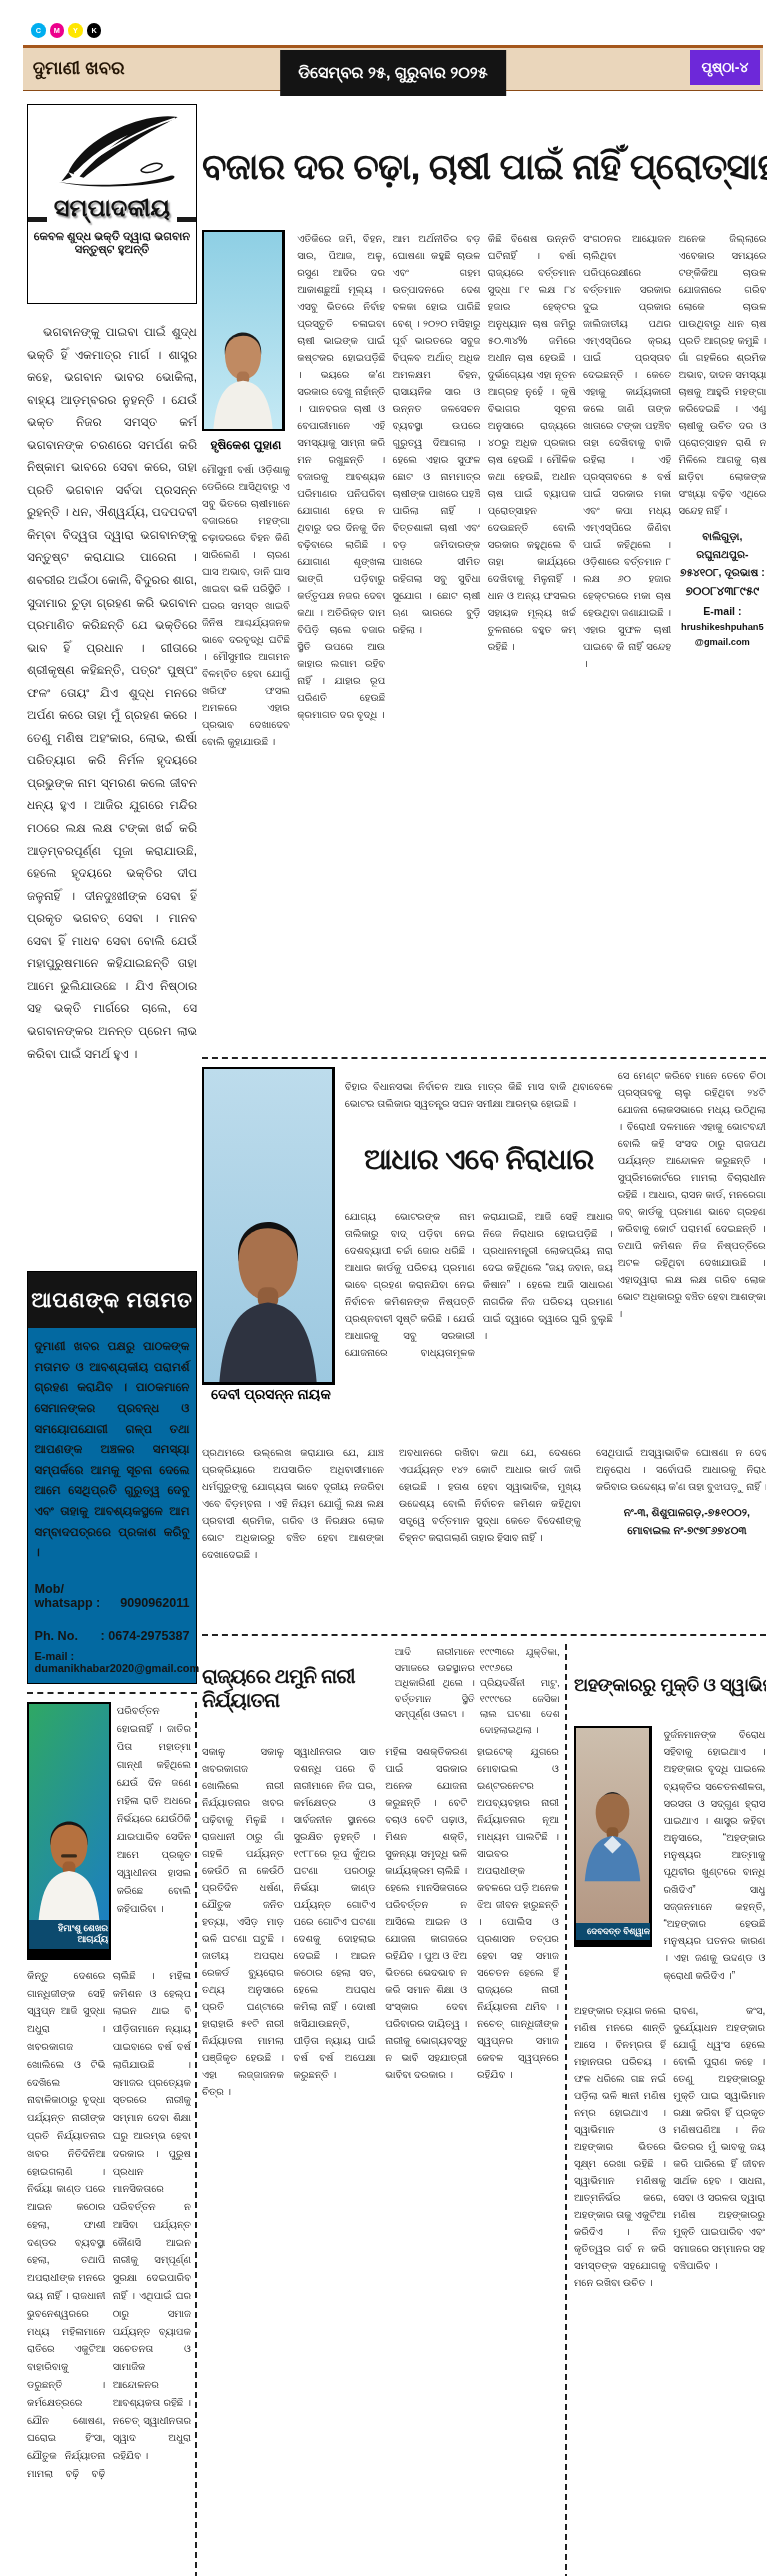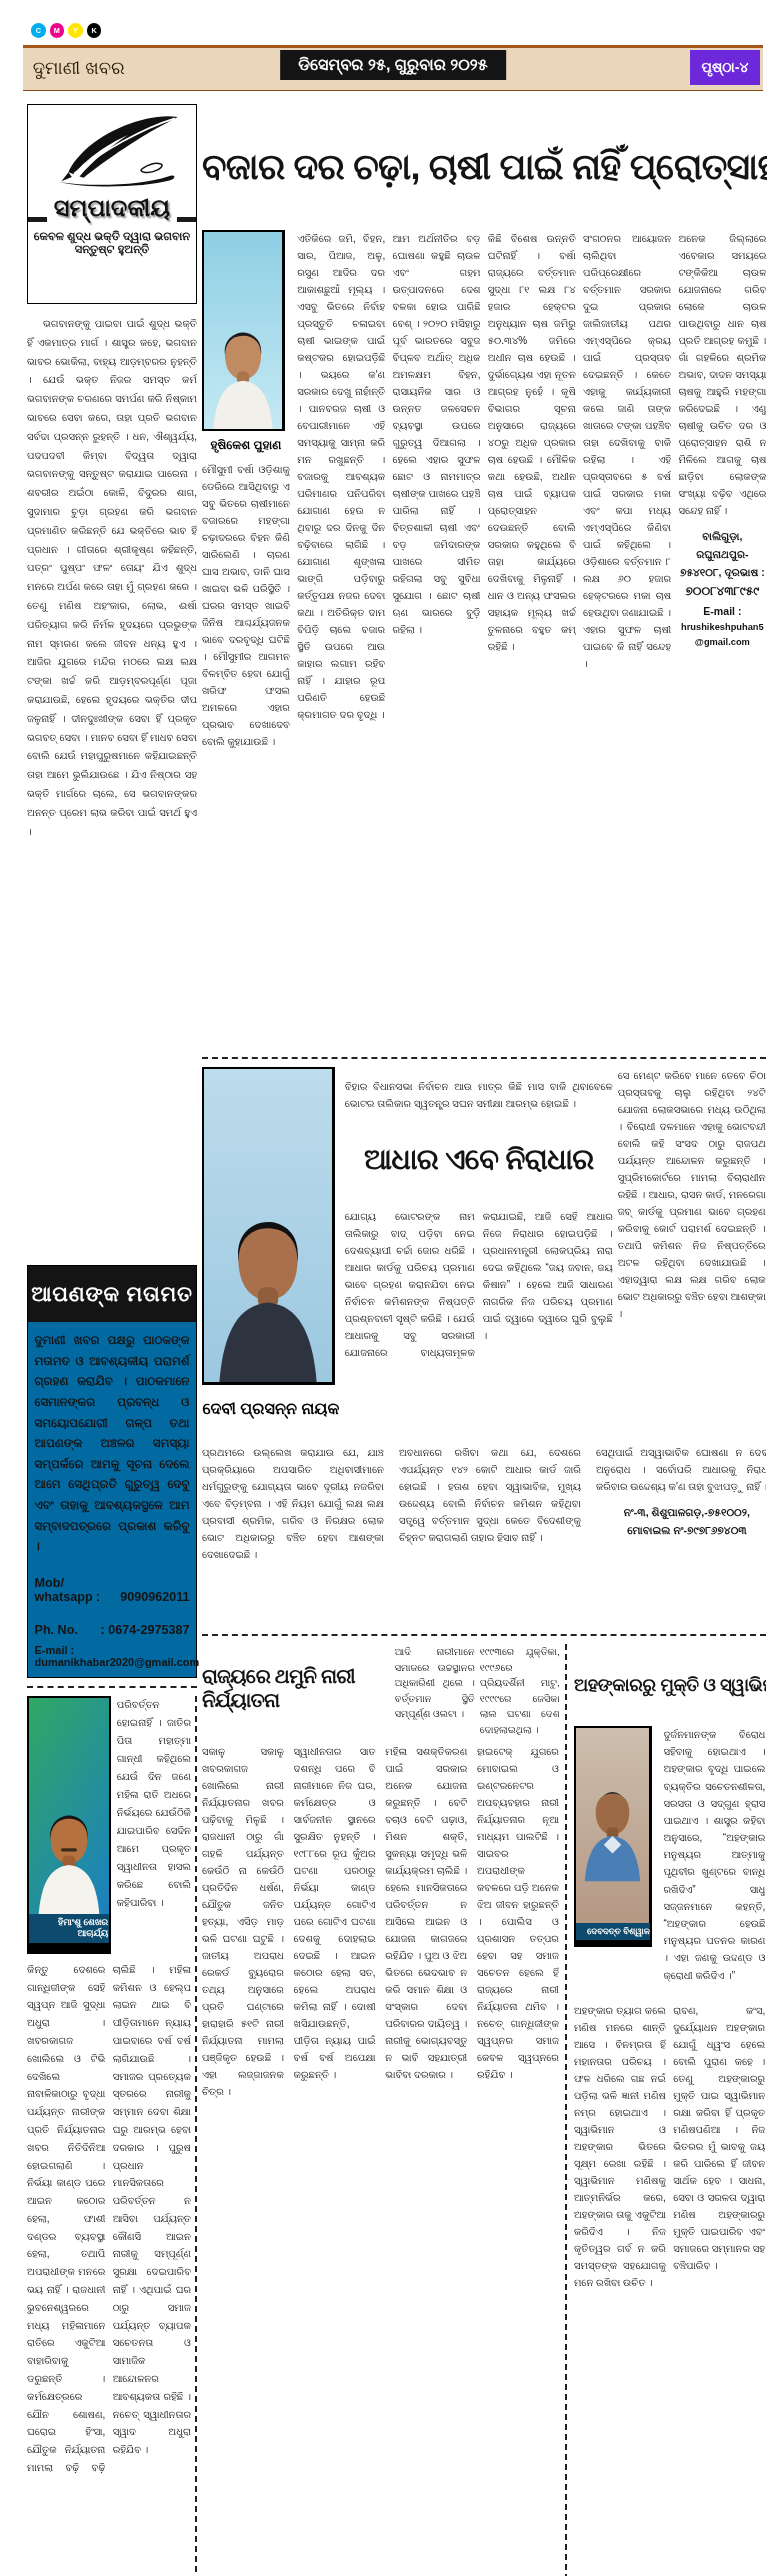--- a/index.html
+++ b/index.html
@@ -7,38 +7,38 @@
         font-family:"Liberation Sans","DejaVu Sans",sans-serif;color:#141414;}
   
   .print-marks{position:absolute;top:23px;left:31px;display:flex;gap:4px;}
   .dot{width:14.6px;height:14.6px;border-radius:50%;display:flex;align-items:center;justify-content:center;
        font-size:7.3px;font-weight:bold;color:#fff;}
   .dot.c{background:#00aeef;} .dot.m{background:#ec008c;}
   .dot.y{background:#ffe600;color:#fff;} .dot.k{background:#000;}
   
   .masthead{position:absolute;top:45px;left:23px;width:740px;height:42px;background:#ead6bb;
             border-top:3.2px solid #a5571c;border-bottom:1.6px solid #8a4a15;}
-  .paper-name{position:absolute;left:9.7px;top:9.7px;font-size:18px;font-weight:normal;color:#241505;}
+  .paper-name{position:absolute;left:9.7px;top:9.7px;font-size:18px;font-weight:bold;color:#241505;}
   .date-box{position:absolute;left:50%;transform:translateX(-50%);top:2.4px;background:#141414;color:#fff;
-            font-size:16px;font-weight:bold;padding:6px 18px;}
+            font-size:16px;font-weight:bold;padding:14px 18px;}
   .page-box{position:absolute;right:3.2px;top:2.4px;background:#6d28d9;color:#fff;font-size:14px;
             font-weight:bold;padding:9px 11.4px;}
   
   .content{position:absolute;top:104px;left:27px;width:738px;display:flex;gap:4.9px;}
   .sidebar{width:170px;flex:none;}
   .main{width:564px;flex:none;}
   
   .ed-box{height:200px;border:1.6px solid #000;box-sizing:border-box;text-align:center;padding-top:4.9px;}
   .ed-box svg{display:block;margin:0 auto;}
   .ed-title-row{display:flex;align-items:flex-end;justify-content:center;gap:6.5px;margin-top:1.6px;}
   .ed-dash{width:21px;height:5.7px;background:#1a1a1a;}
   .ed-title{font-size:24px;font-weight:800;color:#111;text-shadow:1.6px 2.4px 1.6px #9a9a9a;}
   .ed-sub{font-size:11.4px;font-weight:bold;margin-top:8px;padding:0 3.2px;}
-  .ed-body{height:942px;overflow:hidden;text-align:justify;font-size:10px;line-height:1.88;
-           margin-top:11px;text-indent:16px;}
+  .ed-body{height:942px;overflow:hidden;text-align:justify;font-size:12px;line-height:1.88;
+           margin-top:17px;text-indent:16px;}
   
   .op-box{border:1.6px solid #000;margin-top:8px;}
   .op-title{background:#141414;color:#fff;font-size:21px;font-weight:800;text-align:center;
             padding:16px 0;letter-spacing:0.8px;}
   .op-body{background:#0369a1;padding:8px 6.5px 9.7px;}
   .op-text{font-size:11.8px;font-weight:600;text-align:justify;line-height:1.75;}
   .op-row{display:flex;justify-content:space-between;font-size:12.6px;font-weight:bold;margin-top:19px;align-items:flex-end;}
   .op-email{font-size:11px;font-weight:bold;margin-top:6.5px;}
   .hdash{border-top:2.4px dashed #222;height:0;margin:8px 0;}
   
@@ -221,21 +221,21 @@
             <div class="a2-photo frame">
               <div class="photo" style="width:128px;height:313px;background:linear-gradient(#bddcec,#9cc8e0);">
                 <svg viewBox="0 0 100 130" preserveAspectRatio="xMidYMax meet">
                   <path d="M27 36 C24 12 40 5 50 5 C60 5 76 12 73 36 C70 24 60 17 50 17 C40 17 30 24 27 36 Z" fill="#111"></path>
                   <path d="M50 10 C66 10 74 22 73 38 C72 54 64 66 50 66 C36 66 28 54 27 38 C26 22 34 10 50 10 Z" fill="#a8714c"></path>
                   <rect x="42" y="56" width="16" height="16" rx="6" fill="#915e3c"></rect>
                   <path d="M50 68 C32 70 16 82 12 130 L88 130 C84 82 68 70 50 68 Z" fill="#2e3340"></path>
                 </svg>
               </div>
             </div>
-            <div class="cap-light" style="font-size:16px;padding-top:15px;">ଦେବୀ ପ୍ରସନ୍ନ ନାୟକ</div>
+            <div class="cap-light" style="font-size:14px;padding-top:1px;">ଦେବୀ ପ୍ରସନ୍ନ ନାୟକ</div>
           </div>
           <div class="a2mid">
             <div class="a2intro">ବିହାର ବିଧାନସଭା ନିର୍ବାଚନ ଆଉ ମାତ୍ର କିଛି ମାସ ବାକି ଥିବାବେଳେ ଭୋଟର ତାଲିକାର ସ୍ୱତନ୍ତ୍ର ସଘନ ସମୀକ୍ଷା ଆରମ୍ଭ ହୋଇଛି ।</div>
             <h2 class="headline2">ଆଧାର ଏବେ ନିରାଧାର</h2>
             <div class="a2midtext">ଯୋଗ୍ୟ ଭୋଟରଙ୍କ ନାମ ତାଲିକାରୁ ବାଦ୍ ପଡ଼ିବା ନେଇ ଦେଶବ୍ୟାପୀ ଚର୍ଚ୍ଚା ଜୋର ଧରିଛି । ଆଧାର କାର୍ଡକୁ ପରିଚୟ ପ୍ରମାଣ ଭାବେ ଗ୍ରହଣ କରାନଯିବା ନେଇ ନିର୍ବାଚନ କମିଶନଙ୍କ ନିଷ୍ପତ୍ତି ପ୍ରଶ୍ନବାଚୀ ସୃଷ୍ଟି କରିଛି । ଯେଉଁ ଆଧାରକୁ ସବୁ ସରକାରୀ ଯୋଜନାରେ ବାଧ୍ୟତାମୂଳକ କରାଯାଇଛି, ଆଜି ସେହି ଆଧାର ନିଜେ ନିରାଧାର ହୋଇପଡ଼ିଛି । ପ୍ରଧାନମନ୍ତ୍ରୀ ଲୋକପ୍ରିୟ ନାରା ଦେଇ କହିଥିଲେ “ଜୟ ଜବାନ, ଜୟ କିଷାନ” । ହେଲେ ଆଜି ସାଧାରଣ ନାଗରିକ ନିଜ ପରିଚୟ ପ୍ରମାଣ ପାଇଁ ଦ୍ୱାରେ ଦ୍ୱାରେ ଘୁରି ବୁଲୁଛି ।</div>
           </div>
           <div class="a2right">ସେ ମେଣ୍ଟ କରିବେ ମାନେ ତେବେ ଚିଠା ପ୍ରସ୍ତାବକୁ ଚାଲୁ ରହିଥିବା ୨୪ଟି ଯୋଜନା ଲୋକସଭାରେ ମଧ୍ୟ ଉଠିଥିଲା । ବିରୋଧୀ ଦଳମାନେ ଏହାକୁ ଭୋଟବନ୍ଦୀ ବୋଲି କହି ସଂସଦ ଠାରୁ ରାଜପଥ ପର୍ଯ୍ୟନ୍ତ ଆନ୍ଦୋଳନ କରୁଛନ୍ତି । ସୁପ୍ରିମକୋର୍ଟରେ ମାମଲା ବିଚାରାଧୀନ ରହିଛି । ଆଧାର, ରାସନ କାର୍ଡ, ମନରେଗା ଜବ୍ କାର୍ଡକୁ ପ୍ରମାଣ ଭାବେ ଗ୍ରହଣ କରିବାକୁ କୋର୍ଟ ପରାମର୍ଶ ଦେଇଛନ୍ତି । ତଥାପି କମିଶନ ନିଜ ନିଷ୍ପତ୍ତିରେ ଅଟଳ ରହିଥିବା ଦେଖାଯାଉଛି । ଏହାଦ୍ୱାରା ଲକ୍ଷ ଲକ୍ଷ ଗରିବ ଲୋକ ଭୋଟ ଅଧିକାରରୁ ବଞ୍ଚିତ ହେବା ଆଶଙ୍କା ।</div>
         </div>
         <div class="a2bot">
           <div class="a2bcol">ପ୍ରଥମରେ ଉଲ୍ଲେଖ କରାଯାଉ ଯେ, ଯାଞ୍ଚ ପ୍ରକ୍ରିୟାରେ ଅପସାରିତ ଅଧିବାସୀମାନେ ଧର୍ମଗୁରୁଙ୍କୁ ଯୋଗ୍ୟତା ଭାବେ ଦୂରୀୟ ନଜରିବା ଏବେ ବିଡ଼ମ୍ବନା । ଏହି ନିୟମ ଯୋଗୁଁ ଲକ୍ଷ ଲକ୍ଷ ପ୍ରବାସୀ ଶ୍ରମିକ, ଗରିବ ଓ ନିରକ୍ଷର ଲୋକ ଭୋଟ ଅଧିକାରରୁ ବଞ୍ଚିତ ହେବା ଆଶଙ୍କା ଦେଖାଦେଇଛି ।</div>

